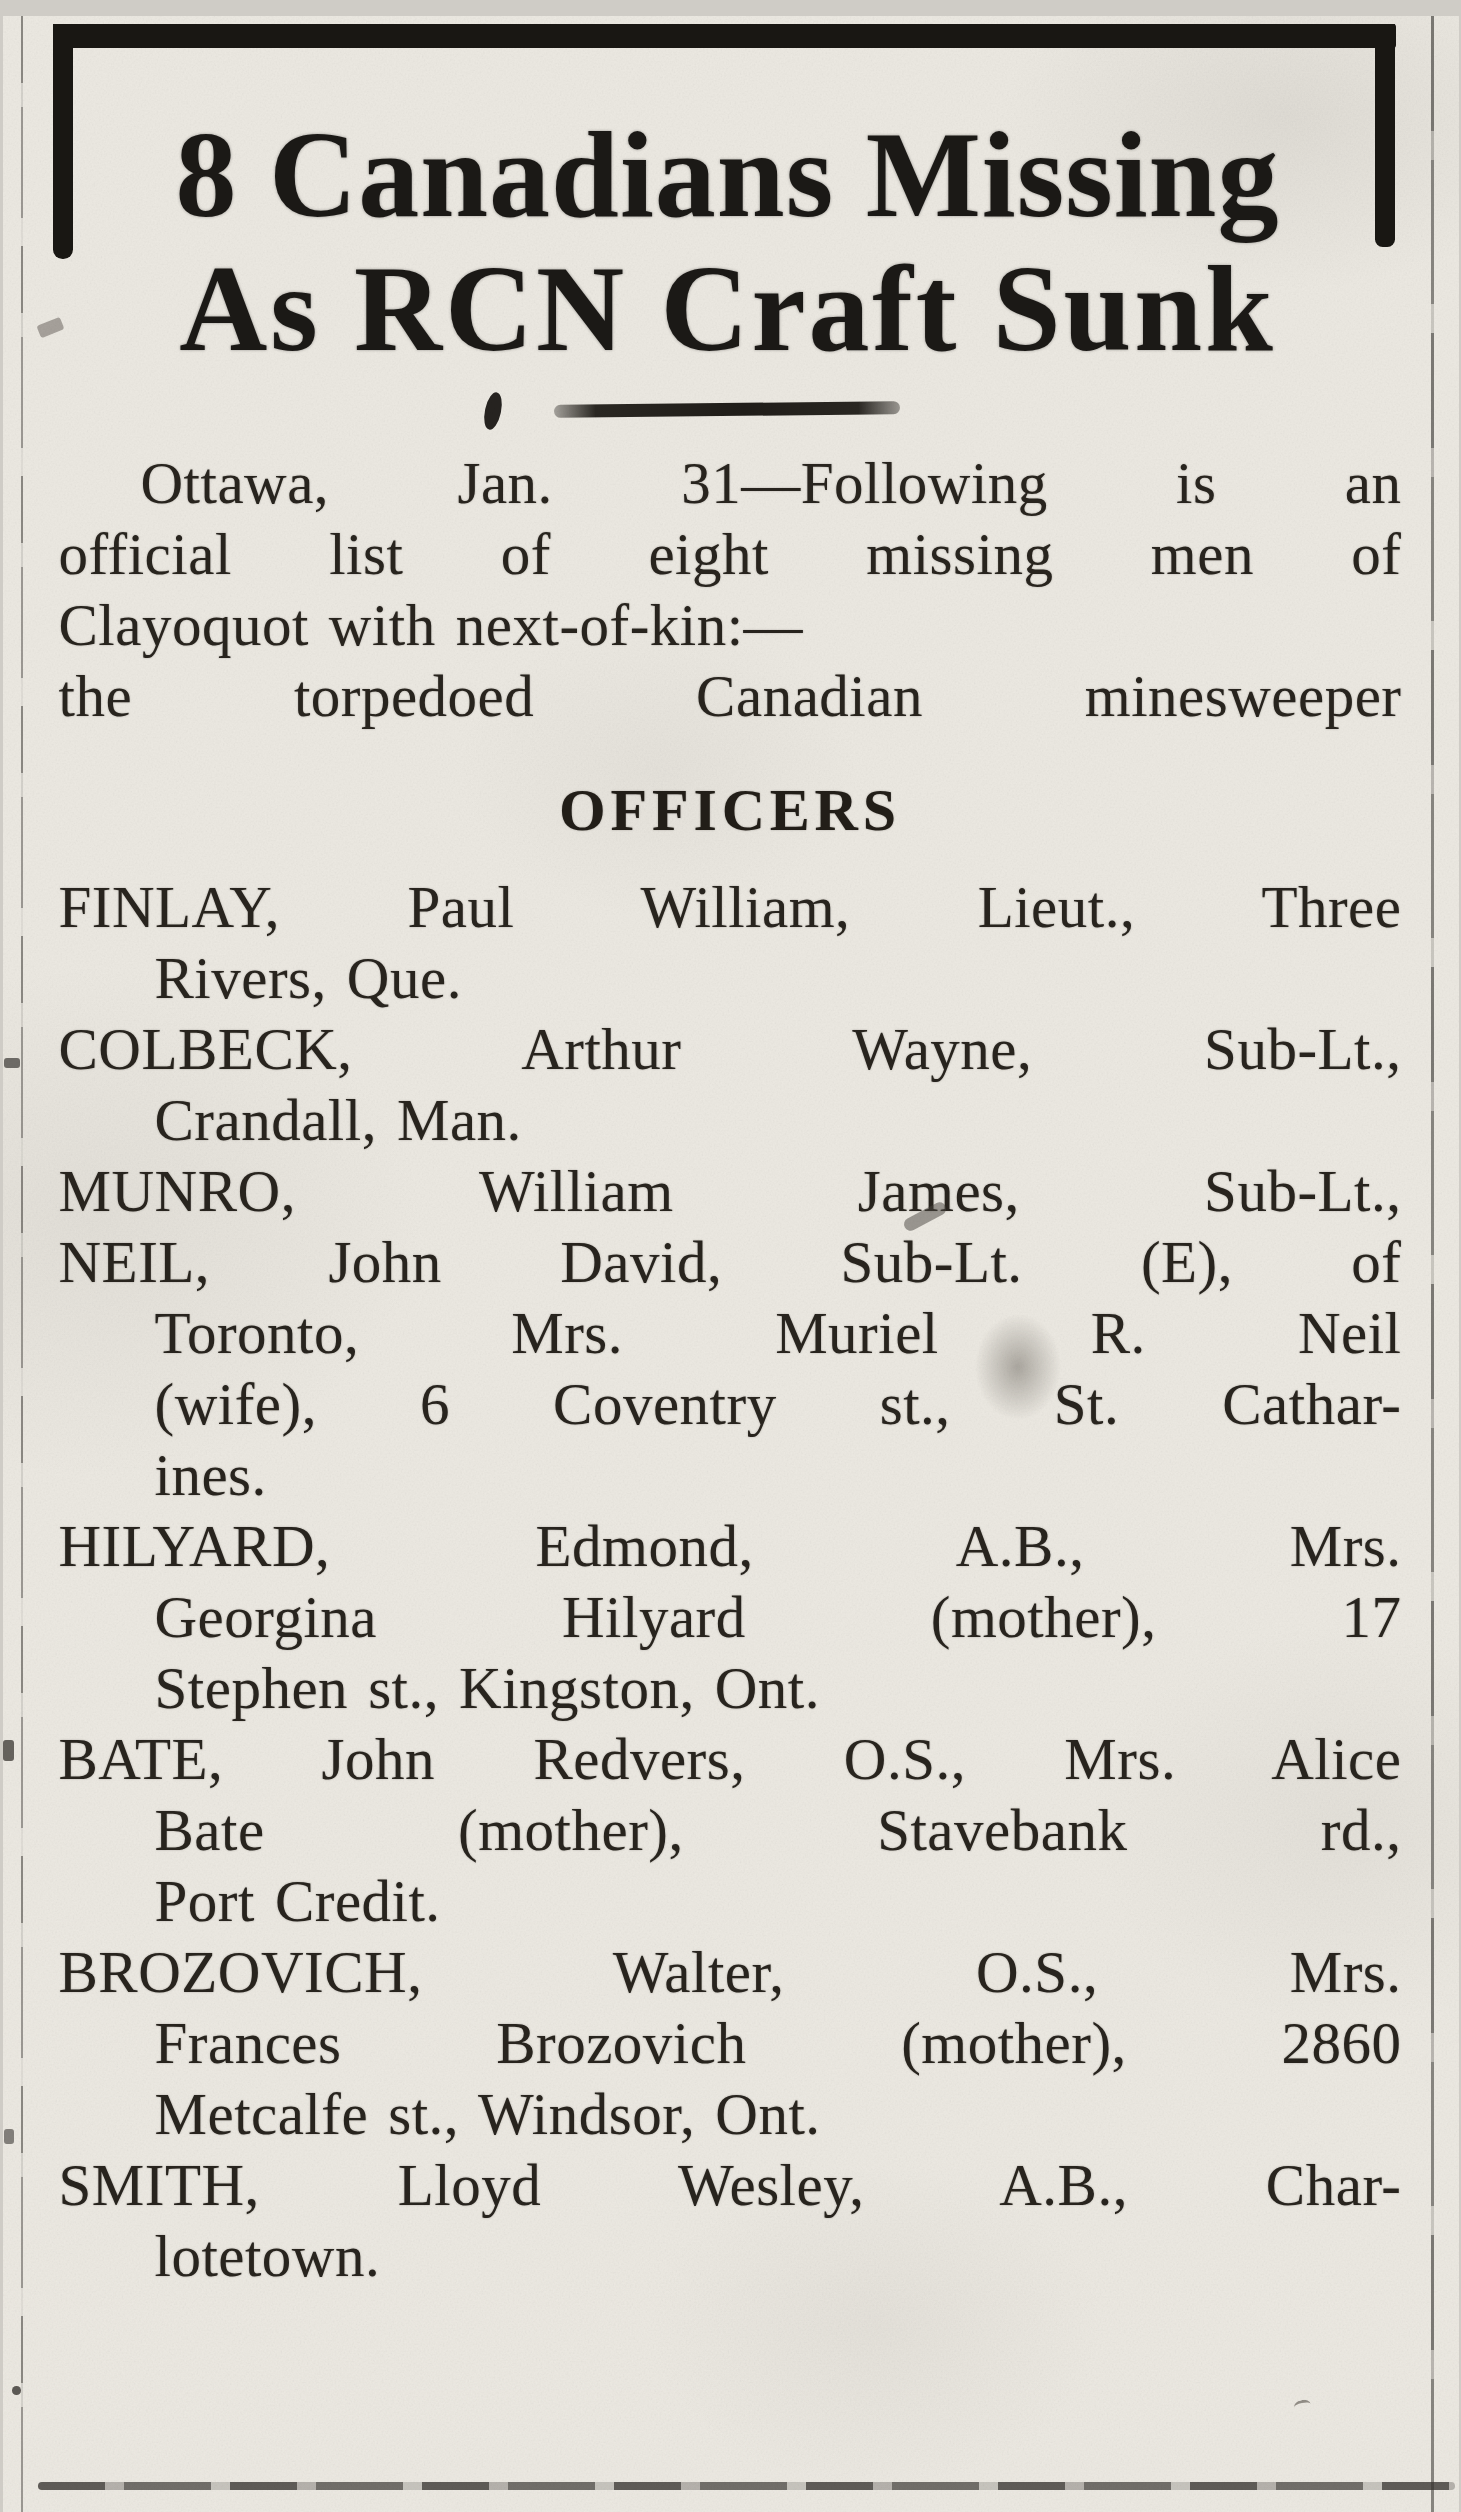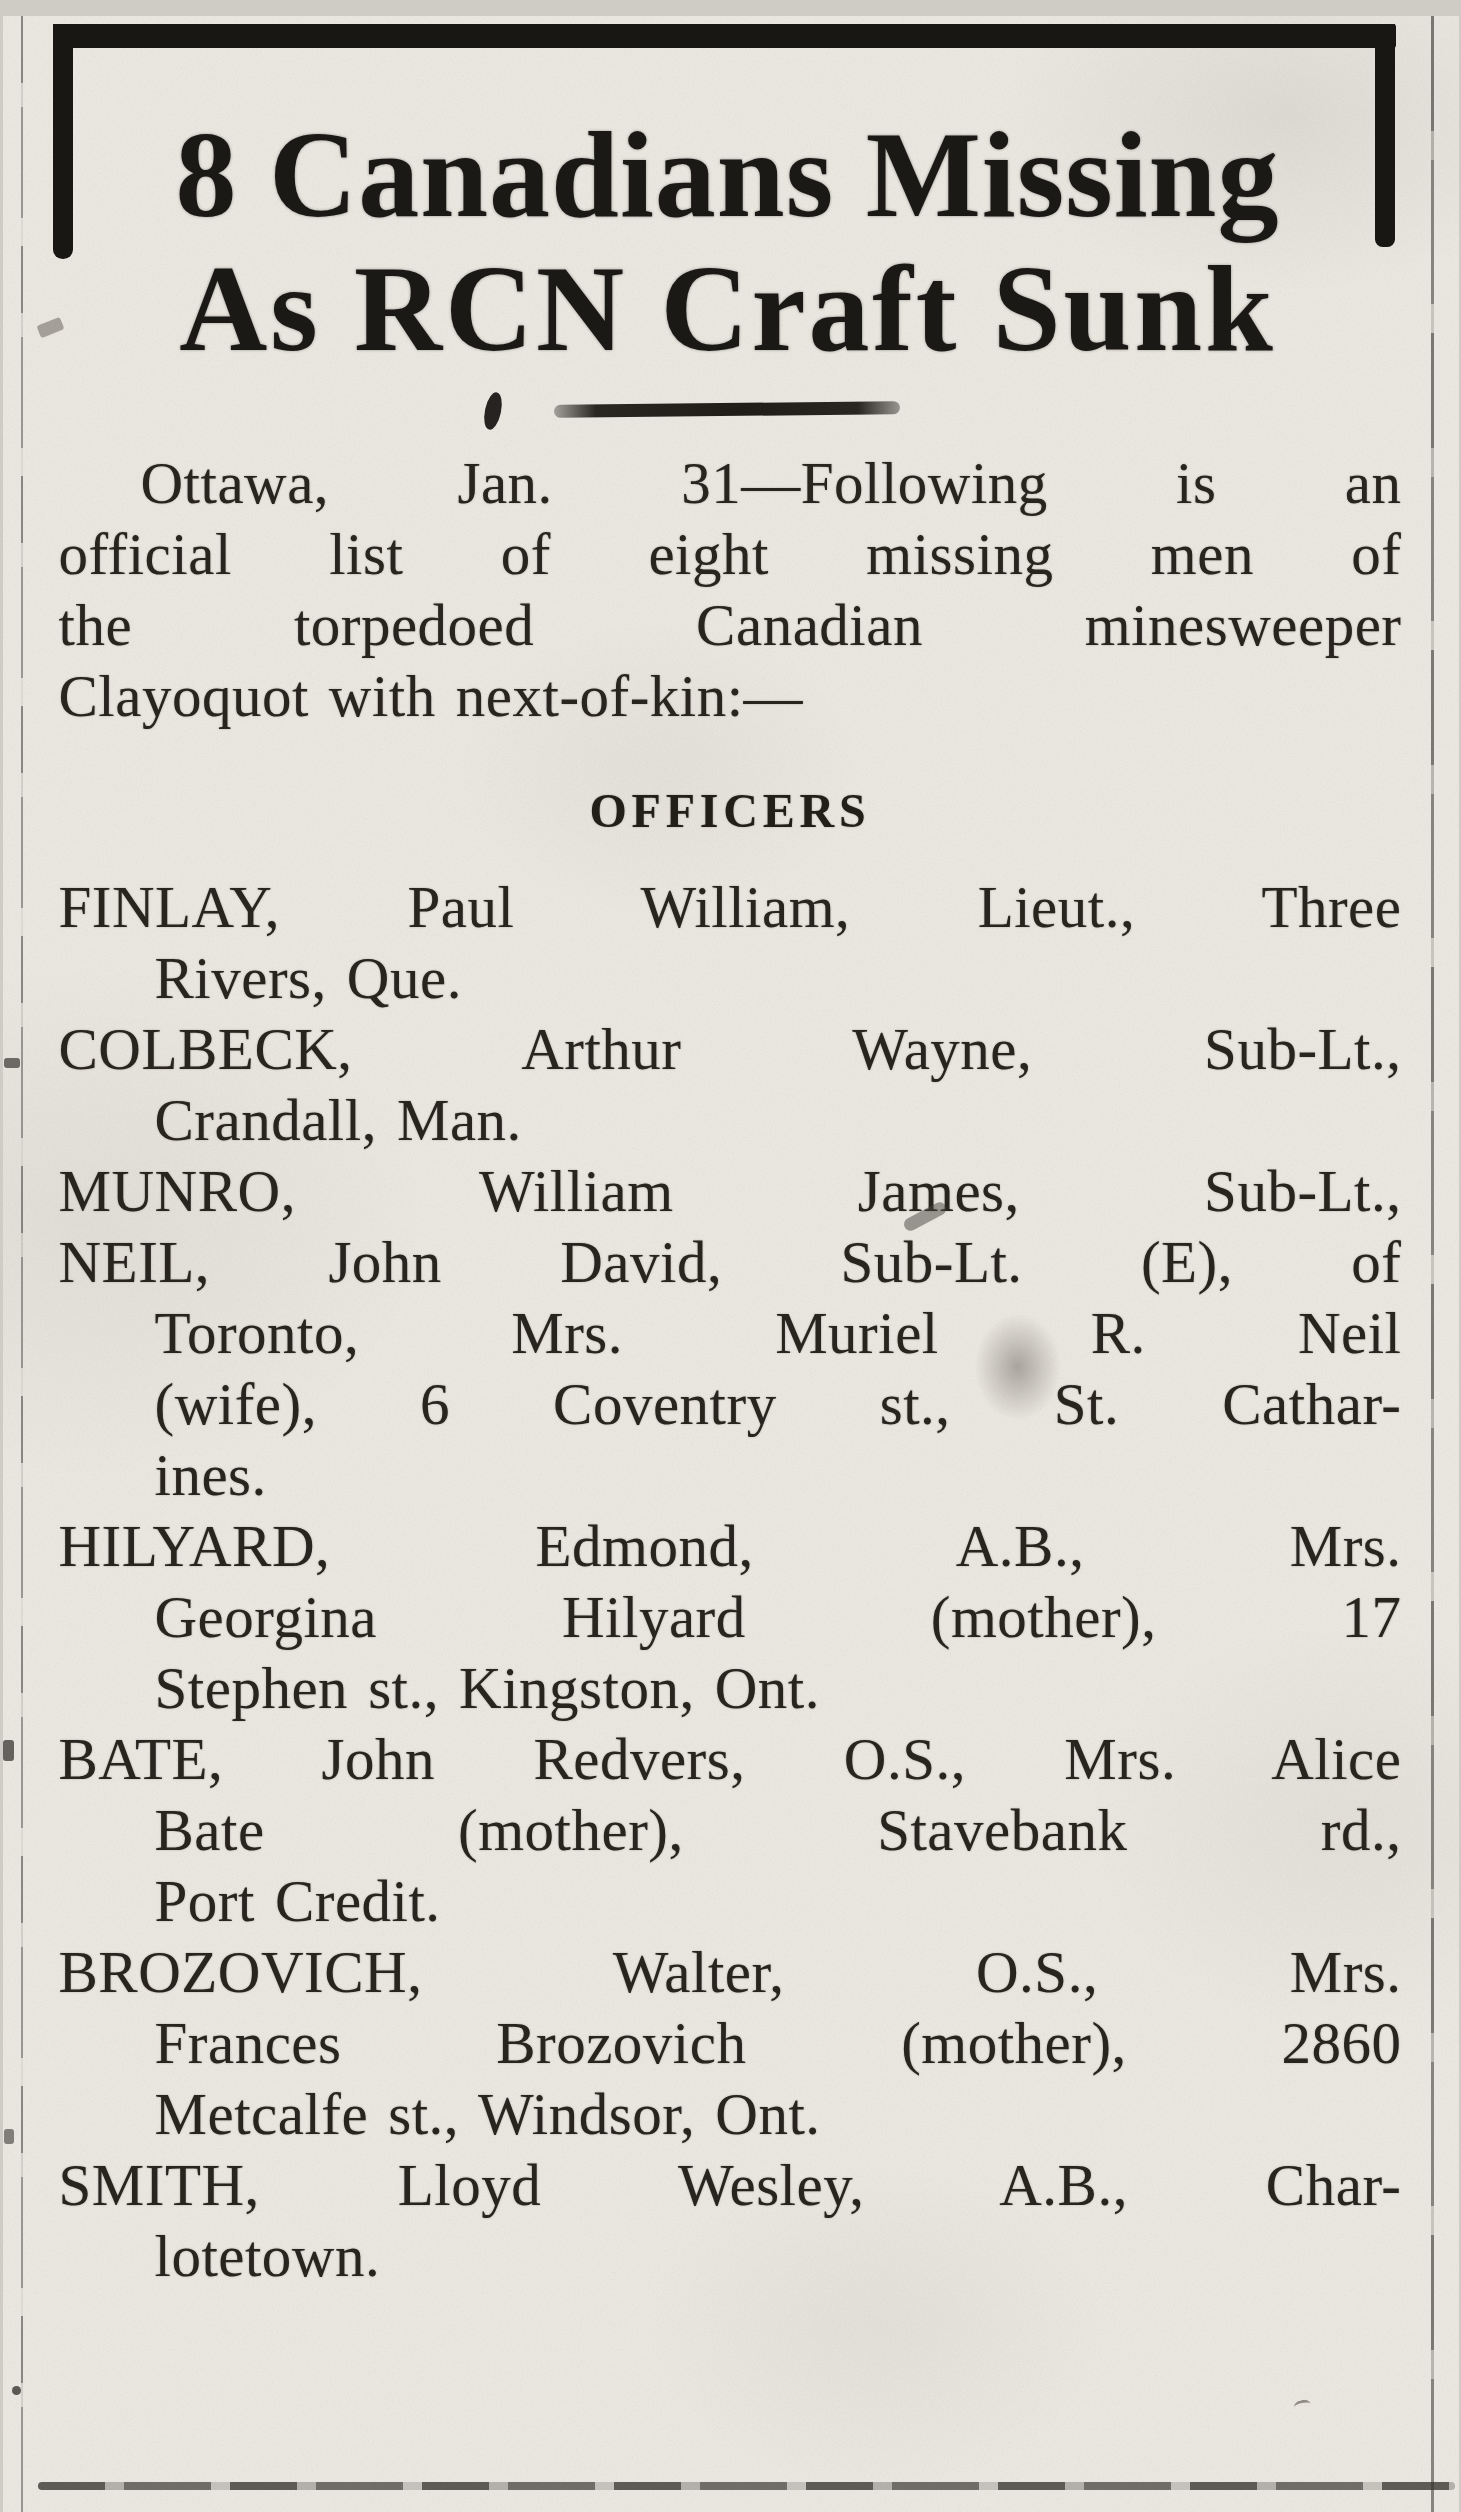--- a/index.html
+++ b/index.html
@@ -41,21 +41,21 @@
   .divider-dash { position:absolute; left:551px; top:387px; width:346px; height:12.5px; border-radius:6.7px;
     background:linear-gradient(90deg, rgba(35,32,28,.35), #2a2722 12%, #201d19 55%, #2a2722 88%, rgba(35,32,28,.4));
     transform:rotate(-.6deg); }
 
   
   .article { position:absolute; left:56px; top:432px; width:1343px; text-shadow:0 0 1.9px rgba(45,40,34,.35); }
   .tl { font-size:59px; line-height:71px; word-spacing:4.8px; letter-spacing:0.5px; }
   .j   { text-align:justify; text-align-last:justify; }
   .cont{ padding-left:96px; }
   .ind { text-indent:82px; }
-  .sec { font-size:48px; line-height:71px; font-weight:700; text-align:center; letter-spacing:4.8px; color:#221e18; }
+  .sec { font-size:60px; line-height:71px; font-weight:700; text-align:center; letter-spacing:4.8px; color:#221e18; }
   .sec-officers { margin:43px 0 26px; }
   .sec-ratings  { margin:1.9px 0 19px; }
 
   
   .rule-bottom { position:absolute; left:35px; top:2466px; width:1417px; height:7.7px; border-radius:3.8px;
     background:repeating-linear-gradient(90deg, rgba(55,52,48,.78) 0 67px, rgba(55,52,48,.3) 67px 86px, rgba(55,52,48,.68) 86px 173px, rgba(55,52,48,.2) 173px 192px); }
 
   
   .speck { position:absolute; display:block; }
   .s1 { left:35px;  top:305px;  width:25px; height:13.4px; background:rgba(95,90,83,.5);  border-radius:2.9px; transform:rotate(-22deg); }
@@ -86,22 +86,22 @@
       <div class="hl1">8 Canadians Missing</div>
       <div class="hl2">As RCN Craft Sunk</div>
     </div>
 
     <span class="divider-dot"></span>
     <span class="divider-dash"></span>
 
     <div class="article">
       <p class="tl j ind">Ottawa, Jan. 31—Following is an</p>
       <p class="tl j">official list of eight missing men of</p>
+      <p class="tl">Clayoquot with next-of-kin:—</p>
       <p class="tl j">the torpedoed Canadian minesweeper</p>
-      <p class="tl">Clayoquot with next-of-kin:—</p>
 
       <h2 class="sec sec-officers">OFFICERS</h2>
 
       <p class="tl j">FINLAY, Paul William, Lieut., Three</p>
       <p class="tl cont">Rivers, Que.</p>
 
       <p class="tl j">COLBECK, Arthur Wayne, Sub-Lt.,</p>
       <p class="tl cont">Crandall, Man.</p>
 
       <p class="tl j">MUNRO, William James, Sub-Lt.,</p>

